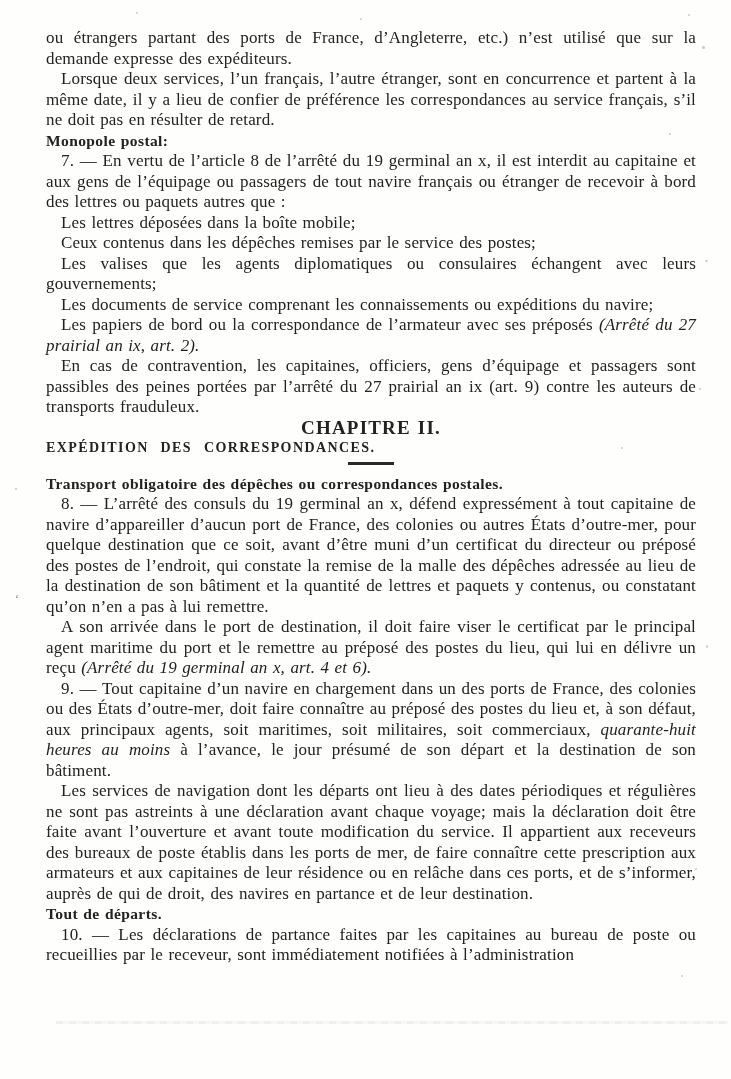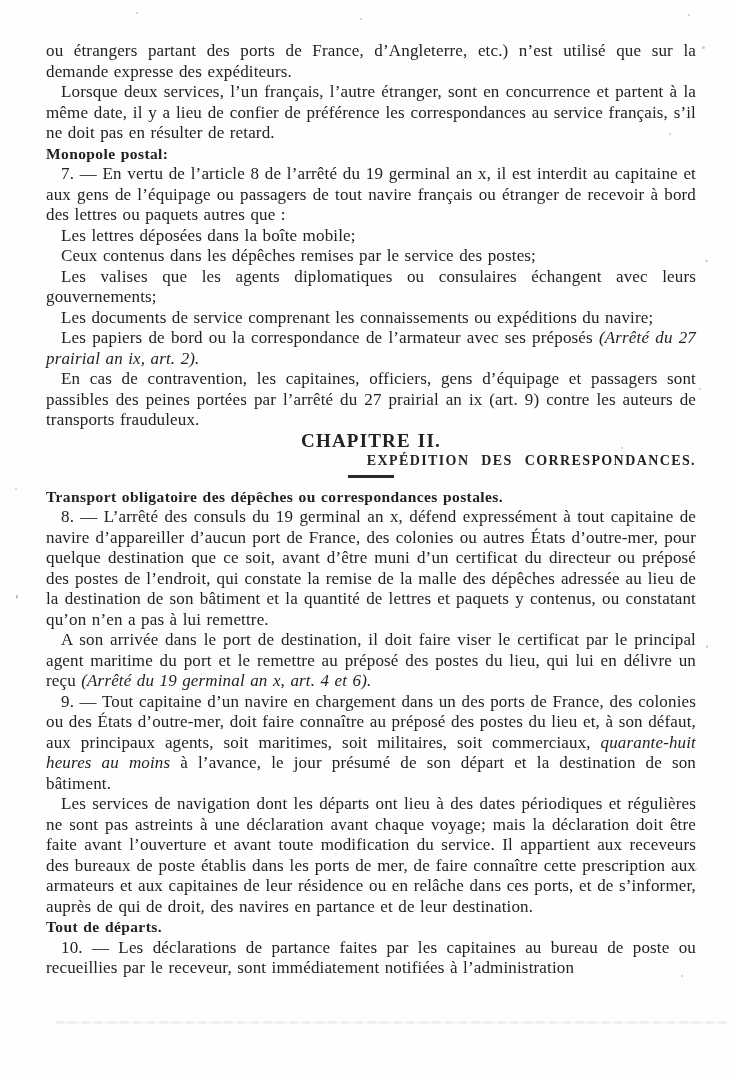--- a/index.html
+++ b/index.html
@@ -8,21 +8,21 @@
     width: 731px;
     height: 1079px;
     background: #fefefd;
     overflow: hidden;
     font-family: "Liberation Serif", "DejaVu Serif", serif;
     color: #222222;
   }
   .text-col {
     position: absolute;
     left: 46px;
-    top: 41px;
+    top: 28px;
     width: 650px;
     font-size: 17px;
     line-height: 20.5px;
     text-align: justify;
     letter-spacing: 0.15px;
     word-spacing: 1px;
   }
   .text-col p {
     margin: 0;
     text-indent: 15px;
@@ -38,21 +38,21 @@
   .gap-before { margin-top: 15px !important; }
   .chapter-title {
     text-align: center;
     font-size: 19px;
     letter-spacing: 1.2px;
     margin: 12px 0 3px 0;
     text-indent: 0 !important;
     font-weight: bold;
   }
   .chapter-subtitle {
-    text-align: right;
+    text-align: left;
     font-size: 14px;
     font-weight: bold;
     letter-spacing: 1.4px;
     word-spacing: 7px;
     margin: 1px 0 5px 0;
     text-indent: 0 !important;
   }
   .divider {
     width: 46px;
     height: 3px;

